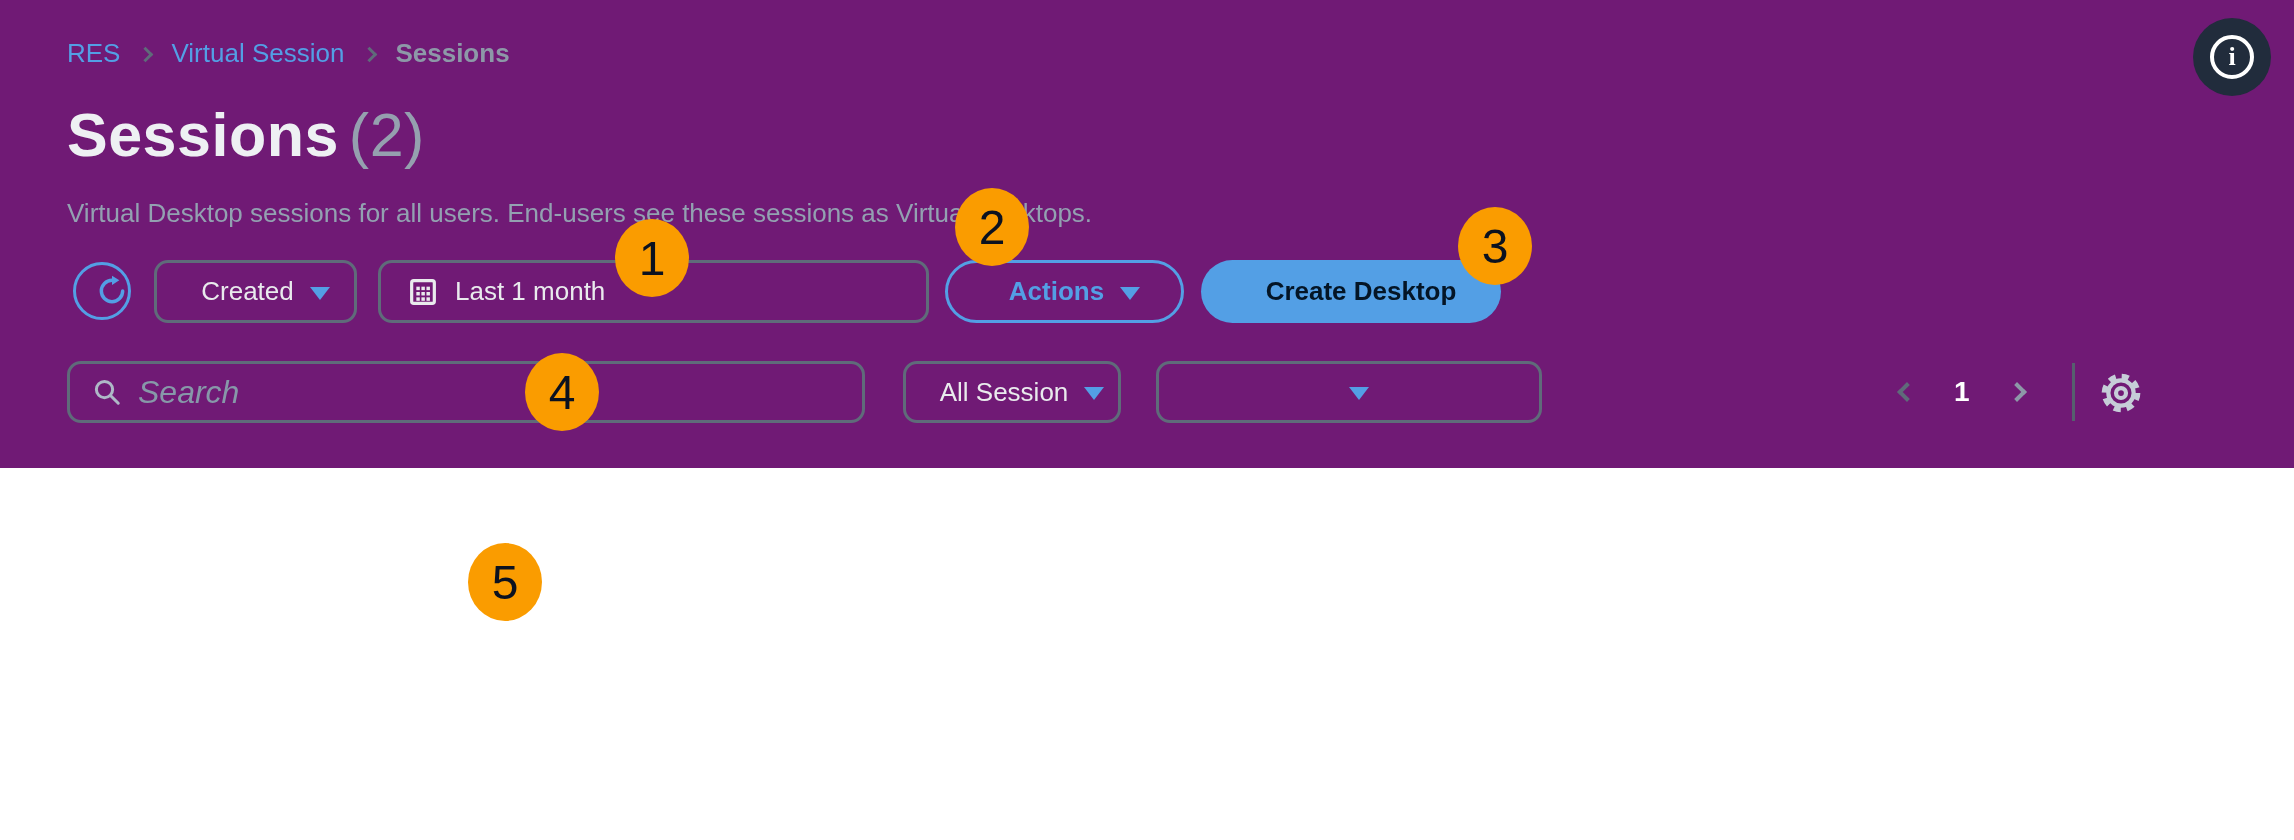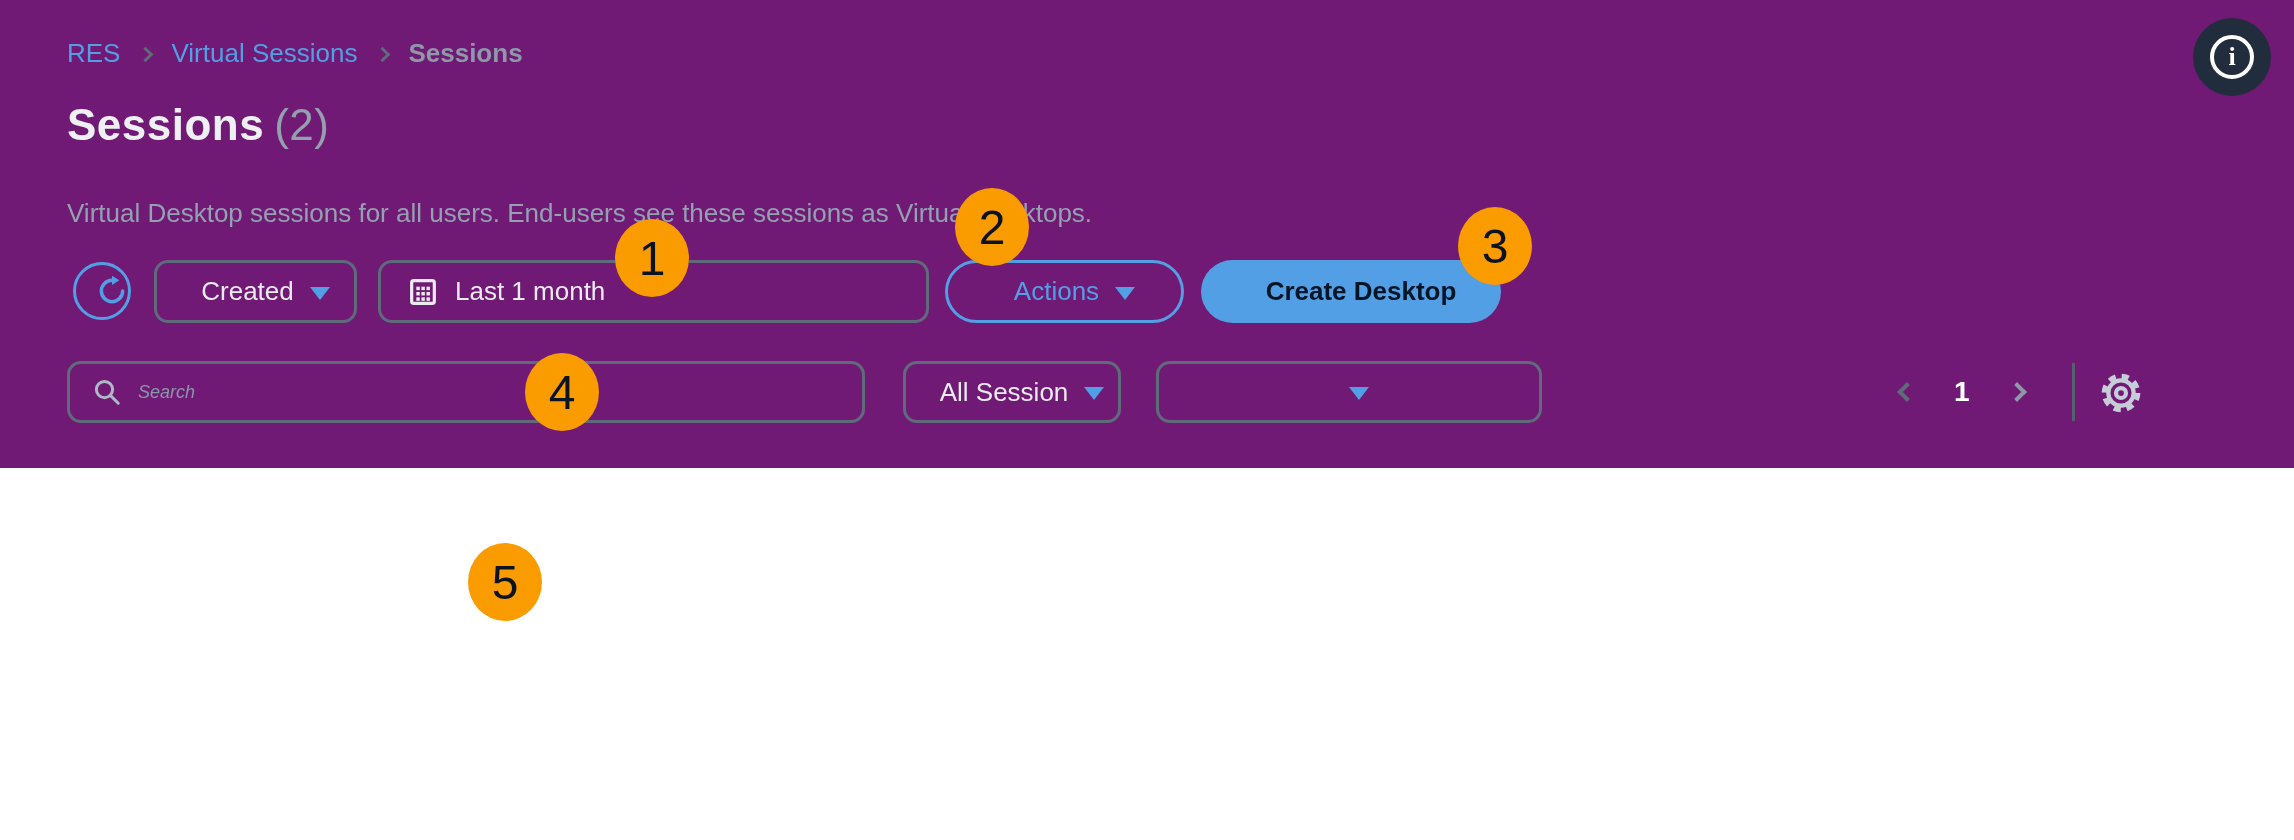--- a/index.html
+++ b/index.html
@@ -16,42 +16,42 @@
   .bc-link { color:#539fe5; text-decoration:none; cursor:pointer; }
   .bc-current { color:#8d99a8; font-weight:700; }
   .bc-sep { width:11px; height:11px; border-top:3px solid #5f6b7a; border-right:3px solid #5f6b7a; transform:rotate(45deg); margin-top:2px; }
 
   .info-circle-btn { position:absolute; left:2193px; top:18px; width:78px; height:78px; border-radius:50%;
     background:#212c3c; display:flex; align-items:center; justify-content:center; cursor:pointer; }
   .info-glyph { width:44px; height:44px; border-radius:50%; border:4px solid #ffffff; color:#ffffff;
     display:flex; align-items:center; justify-content:center; font-size:26px; font-weight:700;
     font-family:"Liberation Serif", serif; }
 
-  .page-title { position:absolute; left:67px; top:100px; font-size:44px; font-weight:800; color:#eef0f3; letter-spacing:0.5px; }
+  .page-title { position:absolute; left:67px; top:100px; font-size:61px; font-weight:800; color:#eef0f3; letter-spacing:0.5px; }
   .page-title .count { color:#95a0af; font-weight:400; margin-left:10px; }
   .page-desc { position:absolute; left:67px; top:198px; font-size:26px; color:#93a1b1; }
 
   
   .btn { position:absolute; display:flex; align-items:center; justify-content:center; gap:16px;
     font-size:26px; color:#e9ebed; cursor:pointer;padding-left:20px; }
   .refresh-btn { left:73px; top:262px; width:58px; height:58px; border:3px solid #539fe5; border-radius:50%; }
   .created-btn { left:154px; top:260px; width:203px; height:63px; border:3px solid #5f6b7a; border-radius:14px; }
   .date-btn { left:378px; top:260px; width:551px; height:63px; border:3px solid #5f6b7a; border-radius:14px;
     justify-content:flex-start; padding-left:26px;align-items:center; }
   .actions-btn { left:945px; top:260px; width:239px; height:63px; border:3px solid #539fe5; border-radius:32px;
-    color:#539fe5; font-weight:400; }
+    color:#539fe5; font-weight:700; }
   .create-btn { left:1201px; top:260px; width:300px; height:63px; background:#539fe5; border-radius:32px;
     color:#041526; font-weight:700; }
   .caret-down { width:0; height:0; border-left:10px solid transparent; border-right:10px solid transparent;
     border-top:13px solid #539fe5; margin-top:3px; }
 
   
   .search-box { position:absolute; left:67px; top:361px; width:798px; height:62px; border:3px solid #5f6b7a;
     border-radius:14px; display:flex; align-items:center; padding-left:22px; gap:16px; }
-  .search-box input { flex:1; background:transparent; border:none; outline:none; color:#e9ebed; font-size:18px;
+  .search-box input { flex:1; background:transparent; border:none; outline:none; color:#e9ebed; font-size:32px;
     font-family:"Liberation Sans", sans-serif; }
   .search-box input::placeholder { font-style:italic; color:#8798a9; }
   .states-btn { left:903px; top:361px; width:218px; height:62px; border:3px solid #5f6b7a; border-radius:14px; }
   .os-btn { left:1156px; top:361px; width:386px; height:62px; border:3px solid #5f6b7a; border-radius:14px; }
 
   .pag-top { position:absolute; left:1900px; top:361px; height:62px; display:flex; align-items:center; gap:40px; }
   .chev { width:14px; height:14px; border-top:4px solid currentColor; border-right:4px solid currentColor; display:inline-block; cursor:pointer; }
   .chev.right { transform:rotate(45deg); }
   .chev.left { transform:rotate(-135deg); }
   .pag-top .page-num { color:#ffffff; font-size:28px; font-weight:700; }
@@ -71,21 +71,21 @@
   .badge-5 { left:468px; top:543px; }
 </style>
 </head>
 <body>
 
 <div class="dark-header">
 
   <div class="breadcrumb">
     <a class="bc-link">RES</a>
     <span class="bc-sep"></span>
-    <a class="bc-link">Virtual Sessions</a>
+    <a class="bc-link">Virtual Session</a>
     <span class="bc-sep"></span>
     <span class="bc-current">Sessions</span>
   </div>
 
   <div class="info-circle-btn">
     <span class="info-glyph">i</span>
   </div>
 
   <h1 class="page-title"><span>Sessions</span><span class="count">(2)</span></h1>
 

